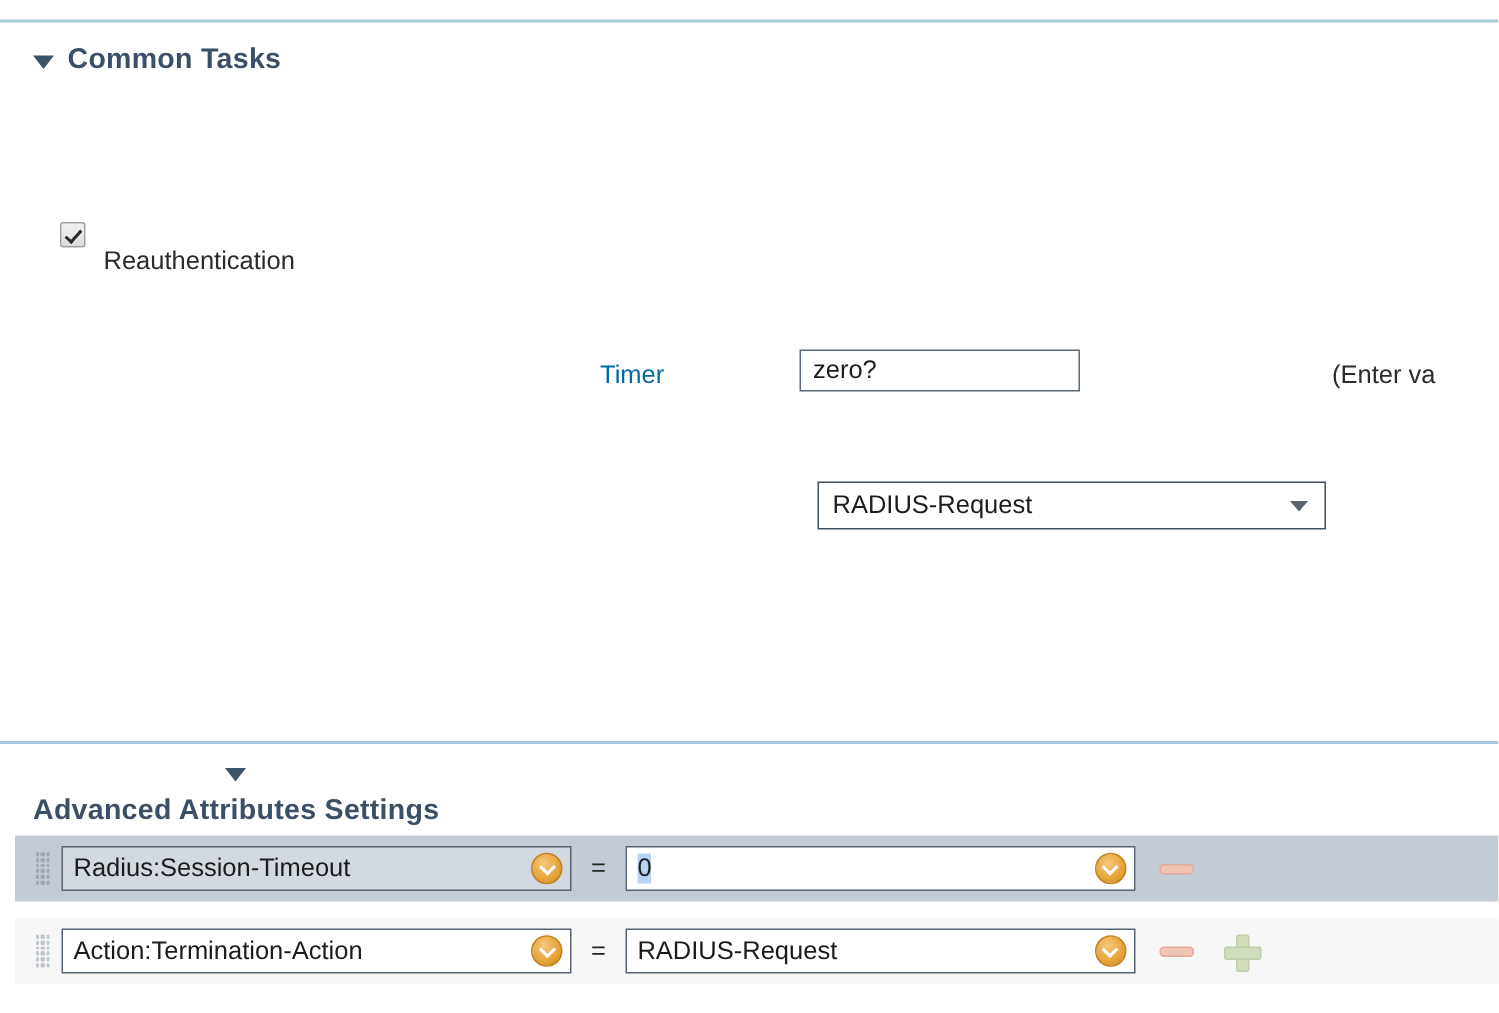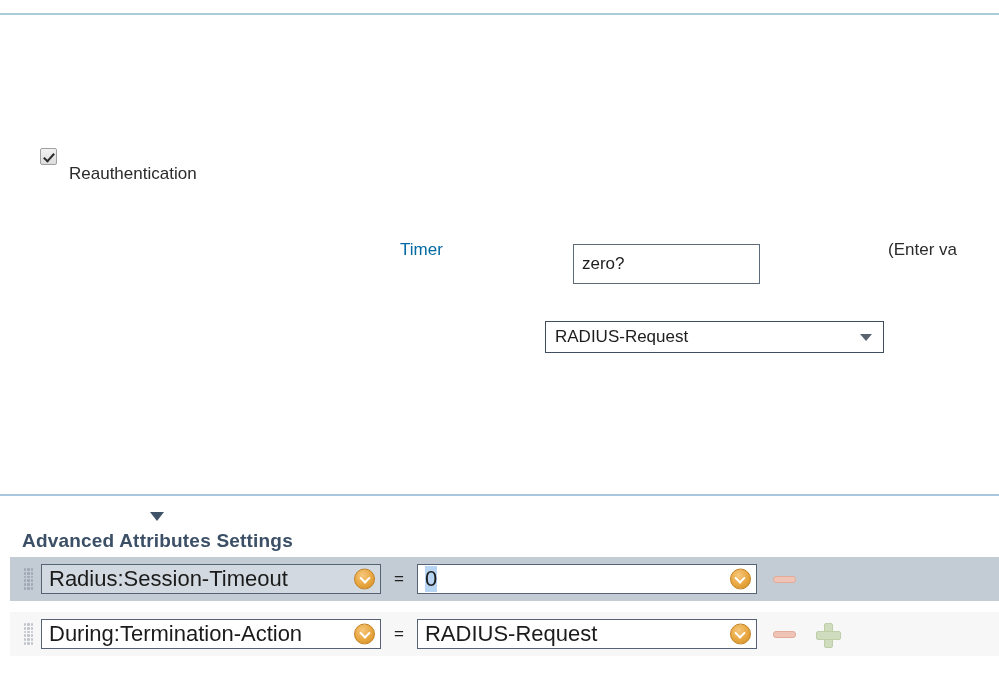--- a/index.html
+++ b/index.html
@@ -153,21 +153,21 @@
   .grip i { background: #9aa3ae; border-radius: 1px; display:block; }
   .attr-row.plain .grip i { background: #b7bcc4; }
 
   .combo {
     position: relative;
     height: 30px;
     border: 1px solid #566375;
     display: flex;
     align-items: center;
     padding: 0 34px 0 7px;
-    font-size: 22px;
+    font-size: 17px;
     color: #1b1b1b;
     white-space: nowrap;
     overflow: hidden;
     flex: none;
   }
   .combo.name  { width: 340px; background: rgba(255,255,255,0.28); }
   .attr-row.plain .combo.name { background: #ffffff; }
   .combo.value { width: 340px; background: #ffffff; }
 
   .gold {
@@ -226,29 +226,33 @@
     color: #1d1d1d;
   }
 </style>
 </head>
 <body>
 
 <div id="page">
 
   <div class="divider" style="top:13px;"></div>
 
+  <div class="section-header" style="left:22px; top:29px;">
+    <span class="tri"></span>
+    <span class="section-title">Common Tasks</span>
+  </div>
 
   <div class="chk-row" style="left:40px; top:129px;">
     <span class="chk"></span>
     <span class="chk-label">Reauthentication</span>
   </div>
 
   <div class="field-label" style="left:400px; top:240px; width:118px;">Timer</div>
 
-  <div class="txtbox" style="left:533px; top:244px; width:187px; height:40px;margin-left:40px;">
+  <div class="txtbox" style="left:533px; top:233px; width:187px; height:28px;">
     <span>zero?</span>
   </div>
 
   <div class="hint" style="left:888px; top:240px;">(Enter va</div>
 
 
   <div class="selectbox" style="left:545px; top:321px; width:339px; height:32px;">
     <span>RADIUS-Request</span>
     <span class="sel-arrow"></span>
   </div>
@@ -313,21 +317,21 @@
         <i></i>
         <i></i>
         <i></i>
         <i></i>
         <i></i>
         <i></i>
         <i></i>
     </span>
 
     <div class="combo name">
-      <span>During:Termination-Action</span>
+      <span>Action:Termination-Action</span>
       <span class="gold"></span>
     </div>
 
     <span class="eq">=</span>
 
     <div class="combo value">
       <span>RADIUS-Request</span>
       <span class="gold"></span>
     </div>
 

